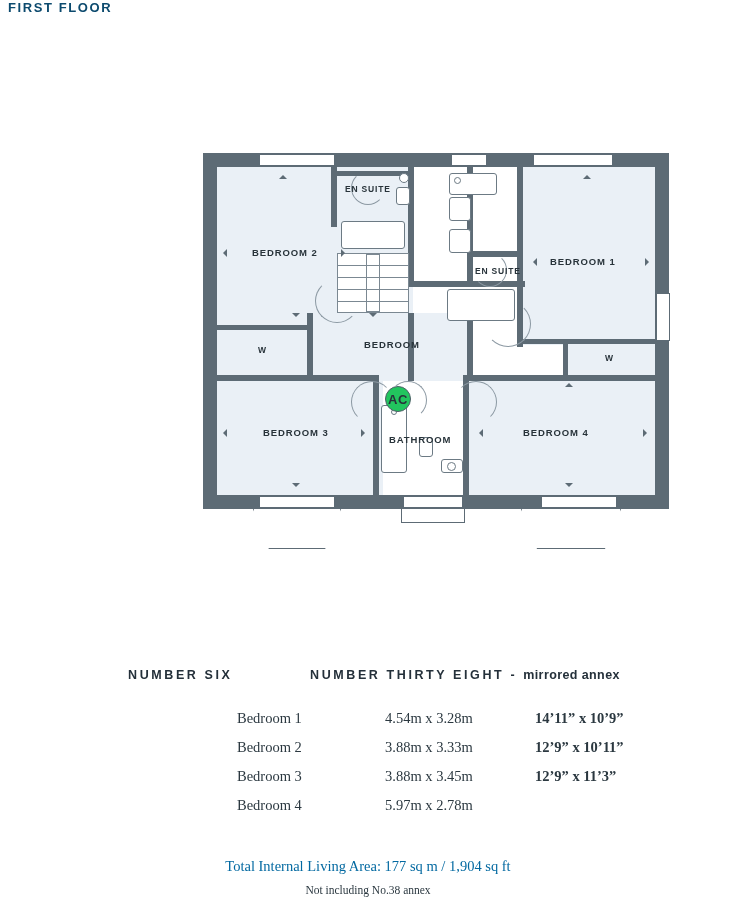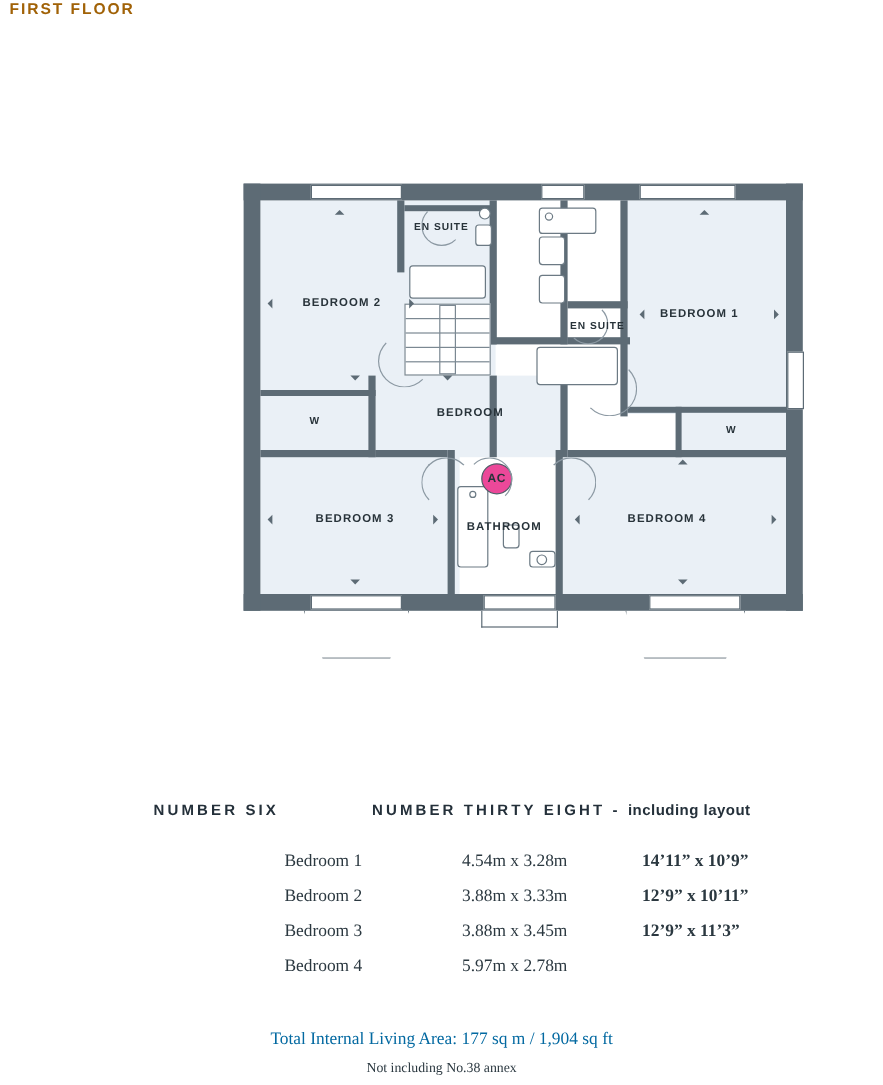--- a/index.html
+++ b/index.html
@@ -12,21 +12,21 @@
     overflow: hidden;
   }
   .page { position: relative; width: 736px; height: 904px; }
 
   .floor-title {
     position: absolute;
     left: 8px; top: 0px;
     font-size: 13px;
     font-weight: bold;
     letter-spacing: 1.6px;
-    color: #a16207;
+    color: #0c4a6e;
   }
 
   
   .plan {
     position: absolute;
     left: 203px; top: 153px;
     width: 466px; height: 400px;
   }
   .wall {
     position: absolute;
@@ -75,25 +75,24 @@
   .fixture {
     position: absolute;
     border: 1px solid #6c7a84;
     background: #ffffff;
   }
   .fixture.round { border-radius: 50%; }
   .ac-circle {
     position: absolute;
     border: 1.2px solid #4e5d67;
     border-radius: 50%;
-    background: #ec4899;
+    background: #22c55e;
     display: flex; align-items: center; justify-content: center;
-    font-size: 10px; font-weight: bold; letter-spacing: .5px;
+    font-size: 13px; font-weight: bold; letter-spacing: .5px;
     color: #28333a;
-    margin-left: 16px;
   }
   .bay {
     position: absolute;
     border: 1.5px solid #5d6b75;
     border-top: none;
     background: #ffffff;
   }
   .stair-line { position:absolute; background:#7b8892; height:1px; }
 
   
@@ -261,21 +260,21 @@
 
     <div class="arrow arrow-l" style="left:276px; top:276px;"></div>
     <div class="arrow arrow-r" style="left:440px; top:276px;"></div>
     <div class="arrow arrow-u" style="left:362px; top:230px;"></div>
     <div class="arrow arrow-d" style="left:362px; top:330px;"></div>
   </div>
 
   <div class="sched-head" style="left:128px; top:668px;">NUMBER SIX</div>
   <div class="sched-head" style="left:310px; top:668px;">
     <span>NUMBER THIRTY EIGHT -</span>
-    <span class="sub">including layout</span>
+    <span class="sub">mirrored annex</span>
   </div>
 
   <div class="sched">
     <div class="sched-row">
       <div class="c1">Bedroom 1</div>
       <div class="c2">4.54m x 3.28m</div>
       <div class="c3">14’11” x 10’9”</div>
     </div>
     <div class="sched-row">
       <div class="c1">Bedroom 2</div>

